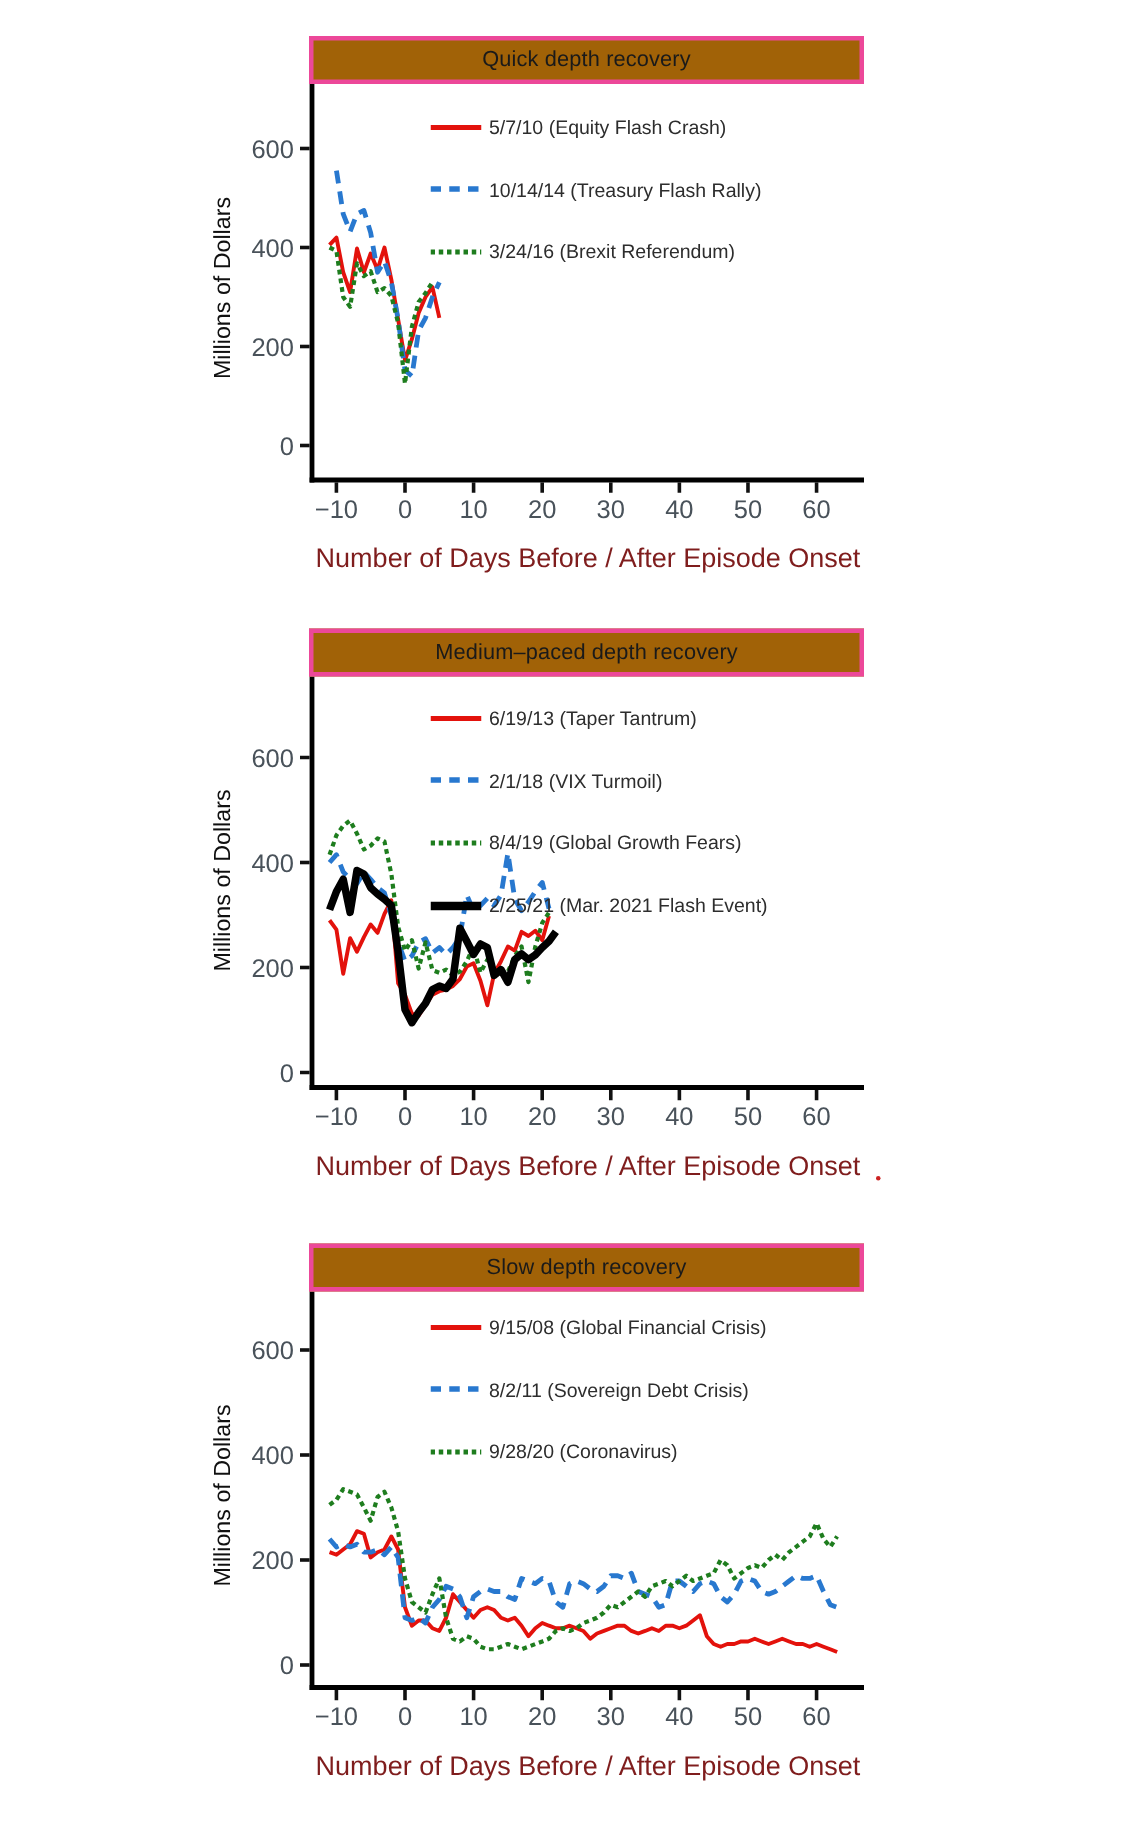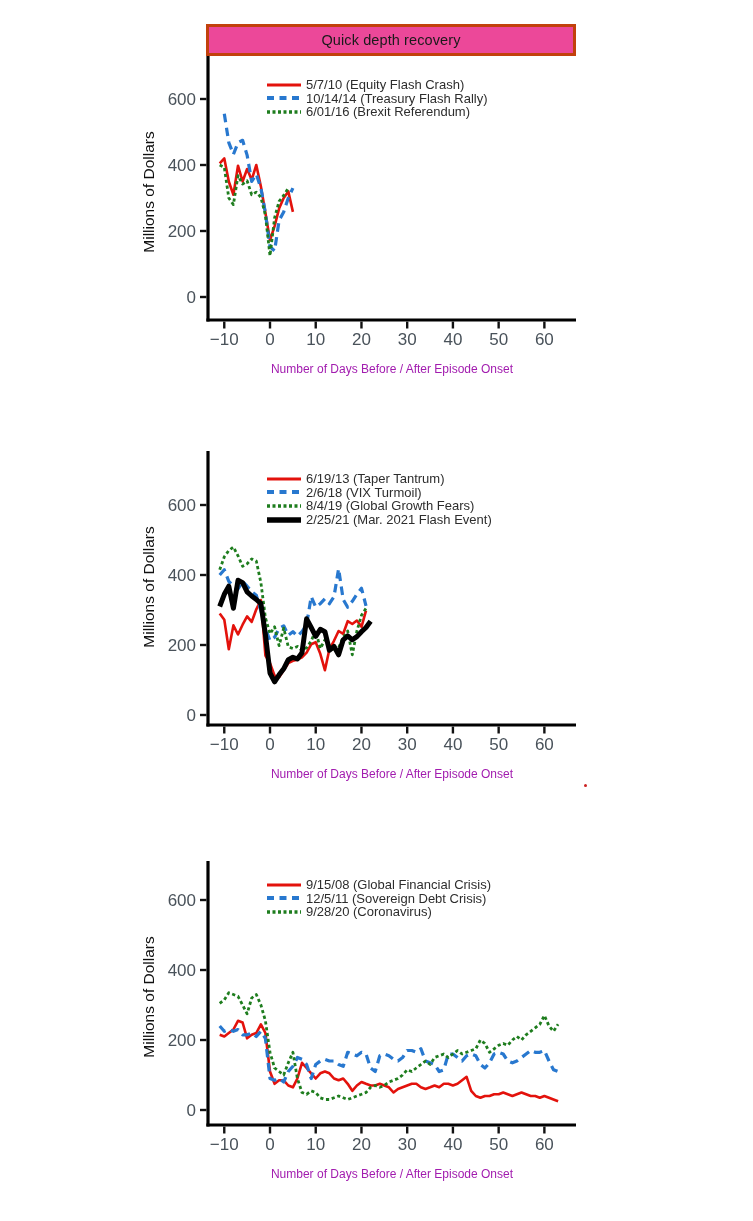--- a/index.html
+++ b/index.html
@@ -1,25 +1,25 @@
 <!DOCTYPE html>
 <html><head>
 <meta charset="utf-8">
 <style>
   html,body{margin:0;padding:0;background:#ffffff;}
   body{width:753px;height:1221px;position:relative;font-family:"Liberation Sans",sans-serif;overflow:hidden;}
   .chart-panel{position:absolute;left:0;width:753px;height:400px;}
   .plot-svg{position:absolute;left:0;top:0;width:753px;height:400px;}
-  .title-box{position:absolute;left:206px;top:24px;width:370px;height:32px;border:3px solid #c2410c;
-             box-sizing:border-box;display:flex;align-items:center;justify-content:center;background:#ec4899;}
+  .title-box{position:absolute;left:206px;top:24px;width:370px;height:32px;border:3px solid #ec4899;
+             box-sizing:border-box;display:flex;align-items:center;justify-content:center;background:#a16207;}
   .title-text{font-size:14.5px;color:#1a1a1a;letter-spacing:0.1px;}
   .y-label{position:absolute;left:149px;top:192px;transform:translate(-50%,-50%) rotate(-90deg);
            font-size:15.5px;color:#101010;white-space:nowrap;}
-  .x-label{position:absolute;left:208px;width:368px;text-align:center;font-size:12px;color:#a21caf;}
-  .legend{position:absolute;left:267px;display:flex;flex-direction:column;}
+  .x-label{position:absolute;left:208px;width:368px;text-align:center;font-size:18px;color:#7f1d1d;}
+  .legend{position:absolute;left:287px;display:flex;flex-direction:column;gap:28px;}
   .leg-row{display:flex;align-items:center;height:13.6px;gap:5px;}
   .leg-label{font-size:13px;line-height:13px;color:#2d2d2d;white-space:nowrap;}
   .ytick,.xtick{fill:#49525a;font-size:17px;}
   .stray-dot{position:absolute;left:584px;top:389px;width:3px;height:3px;border-radius:50%;background:#cc2222;}
 </style>
 </head>
 <body>
 
 <section class="chart-panel" style="top:0px">
   <svg class="plot-svg">
@@ -67,21 +67,21 @@
       <div class="leg-row">
         <svg width="34" height="10">
           <line x1="0" y1="5" x2="34" y2="5" stroke="#2878cf" stroke-width="3.8000000000000003" stroke-dasharray="7 5.5"></line>
         </svg>
         <span class="leg-label">10/14/14 (Treasury Flash Rally)</span>
       </div>
       <div class="leg-row">
         <svg width="34" height="10">
           <line x1="0" y1="5" x2="34" y2="5" stroke="#1e7d1e" stroke-width="3.4" stroke-dasharray="3 2.5"></line>
         </svg>
-        <span class="leg-label">6/01/16 (Brexit Referendum)</span>
+        <span class="leg-label">3/24/16 (Brexit Referendum)</span>
       </div>
     </div>
   <div class="x-label" style="top: 362px;">Number of Days Before / After Episode Onset</div>
 </section>
 
 <section class="chart-panel" style="top:395px">
   <svg class="plot-svg">
       <line x1="208" y1="56" x2="208" y2="331.6" stroke="#000" stroke-width="3.2"></line>
       <line x1="206.4" y1="330" x2="576" y2="330" stroke="#000" stroke-width="3.2"></line>
       <line x1="200" y1="320" x2="206.4" y2="320" stroke="#111" stroke-width="2.4"></line>
@@ -106,33 +106,36 @@
       <text x="452.92" y="355" text-anchor="middle" class="xtick">40</text>
       <line x1="498.65000000000003" y1="331.6" x2="498.65000000000003" y2="338.5" stroke="#111" stroke-width="2.4"></line>
       <text x="498.65000000000003" y="355" text-anchor="middle" class="xtick">50</text>
       <line x1="544.38" y1="331.6" x2="544.38" y2="338.5" stroke="#111" stroke-width="2.4"></line>
       <text x="544.38" y="355" text-anchor="middle" class="xtick">60</text>
       <polyline points="219.7,218.5 224.3,224.8 228.8,254.2 233.4,230.4 238.0,239.5 242.6,229.7 247.1,221.3 251.7,226.9 256.3,214.3 260.9,205.2 265.4,260.5 270.0,268.2 274.6,280.8 279.1,282.2 283.7,275.2 288.3,268.2 292.9,265.8 297.4,264.7 302.0,262.3 306.6,257.7 311.2,249.3 315.7,247.2 320.3,258.8 324.9,275.2 329.4,254.2 334.0,245.8 338.6,236.0 343.2,238.8 347.7,226.2 352.3,229.0 356.9,225.5 361.5,231.8 366.0,215.7" fill="none" stroke="#e3120c" stroke-width="2.6" stroke-linejoin="round" stroke-linecap="butt"></polyline>
       <polyline points="219.7,180.0 224.3,174.8 228.8,186.3 233.4,191.2 238.0,194.0 242.6,186.3 247.1,191.2 251.7,196.8 256.3,200.3 260.9,215.7 265.4,233.2 270.0,245.8 274.6,242.3 279.1,233.2 283.7,230.8 288.3,240.2 292.9,236.7 297.4,241.3 302.0,236.7 306.6,229.7 311.2,201.7 315.7,212.2 320.3,208.7 324.9,203.8 329.4,208.7 334.0,201.7 338.6,173.7 343.2,204.5 347.7,212.2 352.3,206.3 356.9,199.3 361.5,193.3 366.0,210.8" fill="none" stroke="#2878cf" stroke-width="3.2" stroke-linejoin="round" stroke-linecap="butt" stroke-dasharray="8.5 5.5"></polyline>
       <polyline points="219.7,174.8 224.3,161.8 228.8,155.5 233.4,152.0 238.0,160.8 242.6,171.3 247.1,168.8 251.7,163.9 256.3,166.0 260.9,187.7 265.4,222.7 270.0,238.8 274.6,231.8 279.1,250.7 283.7,233.2 288.3,251.8 292.9,253.5 297.4,251.4 302.0,255.3 306.6,252.8 311.2,245.8 315.7,236.0 320.3,253.5 324.9,244.8 329.4,250.7 334.0,257.0 338.6,252.8 343.2,242.3 347.7,236.0 352.3,259.8 356.9,236.0 361.5,220.3 366.0,213.3" fill="none" stroke="#1e7d1e" stroke-width="2.8" stroke-linejoin="round" stroke-linecap="butt" stroke-dasharray="3.2 2.7"></polyline>
       <polyline points="219.7,211.5 224.3,199.3 228.8,191.2 233.4,213.3 238.0,185.3 242.6,187.7 247.1,196.8 251.7,201.0 256.3,204.5 260.9,208.7 265.4,239.5 270.0,278.0 274.6,286.8 279.1,279.8 283.7,273.8 288.3,264.7 292.9,262.3 297.4,264.0 302.0,257.7 306.6,223.8 311.2,232.5 315.7,241.3 320.3,234.3 324.9,236.7 329.4,255.3 334.0,251.4 338.6,259.8 343.2,244.8 347.7,240.9 352.3,244.8 356.9,241.6 361.5,236.7 366.0,232.5 370.6,226.2" fill="none" stroke="#000000" stroke-width="5" stroke-linejoin="round" stroke-linecap="butt"></polyline>
     </svg>
+  <div class="title-box">
+    <span class="title-text">Medium–paced depth recovery</span>
+  </div>
   <div class="y-label">Millions of Dollars</div>
   <div class="legend" style="top: 77px;">
       <div class="leg-row">
         <svg width="34" height="10">
           <line x1="0" y1="5" x2="34" y2="5" stroke="#e3120c" stroke-width="3.2"></line>
         </svg>
         <span class="leg-label">6/19/13 (Taper Tantrum)</span>
       </div>
       <div class="leg-row">
         <svg width="34" height="10">
           <line x1="0" y1="5" x2="34" y2="5" stroke="#2878cf" stroke-width="3.8000000000000003" stroke-dasharray="7 5.5"></line>
         </svg>
-        <span class="leg-label">2/6/18 (VIX Turmoil)</span>
+        <span class="leg-label">2/1/18 (VIX Turmoil)</span>
       </div>
       <div class="leg-row">
         <svg width="34" height="10">
           <line x1="0" y1="5" x2="34" y2="5" stroke="#1e7d1e" stroke-width="3.4" stroke-dasharray="3 2.5"></line>
         </svg>
         <span class="leg-label">8/4/19 (Global Growth Fears)</span>
       </div>
       <div class="leg-row">
         <svg width="34" height="10">
           <line x1="0" y1="5" x2="34" y2="5" stroke="#000000" stroke-width="5.6"></line>
@@ -169,33 +172,36 @@
       <line x1="452.92" y1="321.6" x2="452.92" y2="328.5" stroke="#111" stroke-width="2.4"></line>
       <text x="452.92" y="345" text-anchor="middle" class="xtick">40</text>
       <line x1="498.65000000000003" y1="321.6" x2="498.65000000000003" y2="328.5" stroke="#111" stroke-width="2.4"></line>
       <text x="498.65000000000003" y="345" text-anchor="middle" class="xtick">50</text>
       <line x1="544.38" y1="321.6" x2="544.38" y2="328.5" stroke="#111" stroke-width="2.4"></line>
       <text x="544.38" y="345" text-anchor="middle" class="xtick">60</text>
       <polyline points="219.7,229.8 224.3,231.5 228.8,228.0 233.4,224.5 238.0,215.8 242.6,217.5 247.1,233.3 251.7,229.8 256.3,228.0 260.9,219.3 265.4,228.0 270.0,266.5 274.6,278.8 279.1,275.3 283.7,275.3 288.3,280.5 292.9,282.3 297.4,273.5 302.0,257.8 306.6,263.0 311.2,268.3 315.7,273.5 320.3,268.3 324.9,266.5 329.4,268.3 334.0,273.5 338.6,275.3 343.2,273.5 347.7,278.8 352.3,285.8 356.9,280.5 361.5,277.0 366.0,278.8 370.6,280.5 375.2,280.5 379.8,278.8 384.3,280.5 388.9,282.3 393.5,287.5 398.0,284.0 402.6,282.3 407.2,280.5 411.8,278.8 416.3,278.8 420.9,282.3 425.5,284.0 430.1,282.3 434.6,280.5 439.2,282.3 443.8,278.8 448.3,278.8 452.9,280.5 457.5,278.8 462.1,275.3 466.6,271.8 471.2,285.8 475.8,291.0 480.4,292.8 484.9,291.0 489.5,291.0 494.1,289.3 498.7,289.3 503.2,287.5 507.8,289.3 512.4,291.0 516.9,289.3 521.5,287.5 526.1,289.3 530.7,291.0 535.2,291.0 539.8,292.8 544.4,291.0 549.0,292.8 553.5,294.5 558.1,296.3" fill="none" stroke="#e3120c" stroke-width="2.6" stroke-linejoin="round" stroke-linecap="butt"></polyline>
       <polyline points="219.7,221.0 224.3,226.3 228.8,224.5 233.4,226.3 238.0,224.5 242.6,229.8 247.1,229.8 251.7,228.0 256.3,231.5 260.9,226.3 265.4,233.3 270.0,273.5 274.6,275.3 279.1,273.5 283.7,277.0 288.3,266.5 292.9,261.3 297.4,252.5 302.0,254.3 306.6,259.5 311.2,273.5 315.7,259.5 320.3,256.0 324.9,254.3 329.4,256.0 334.0,256.0 338.6,259.5 343.2,261.3 347.7,247.3 352.3,249.0 356.9,250.8 361.5,247.3 366.0,249.0 370.6,263.0 375.2,266.5 379.8,250.8 384.3,249.0 388.9,250.8 393.5,254.3 398.0,256.0 402.6,252.5 407.2,245.5 411.8,245.5 416.3,247.3 420.9,243.8 425.5,256.0 430.1,257.8 434.6,259.5 439.2,266.5 443.8,264.8 448.3,249.0 452.9,249.0 457.5,252.5 462.1,256.0 466.6,250.8 471.2,249.0 475.8,250.8 480.4,259.5 484.9,263.0 489.5,257.8 494.1,249.0 498.7,247.3 503.2,249.0 507.8,256.0 512.4,257.8 516.9,256.0 521.5,252.5 526.1,249.0 530.7,245.5 535.2,247.3 539.8,247.3 544.4,245.5 549.0,256.0 553.5,264.8 558.1,266.5" fill="none" stroke="#2878cf" stroke-width="3.2" stroke-linejoin="round" stroke-linecap="butt" stroke-dasharray="8.5 5.5"></polyline>
       <polyline points="219.7,198.3 224.3,194.8 228.8,187.8 233.4,189.5 238.0,191.3 242.6,200.0 247.1,208.8 251.7,193.0 256.3,189.5 260.9,200.0 265.4,215.8 270.0,247.3 274.6,263.0 279.1,266.5 283.7,270.0 288.3,257.8 292.9,247.3 297.4,273.5 302.0,287.5 306.6,289.3 311.2,285.8 315.7,287.5 320.3,292.8 324.9,294.5 329.4,294.5 334.0,292.8 338.6,291.0 343.2,292.8 347.7,294.5 352.3,292.8 356.9,291.0 361.5,289.3 366.0,287.5 370.6,282.3 375.2,280.5 379.8,282.3 384.3,280.5 388.9,277.0 393.5,275.3 398.0,273.5 402.6,270.0 407.2,264.8 411.8,266.5 416.3,263.0 420.9,259.5 425.5,256.0 430.1,259.5 434.6,252.5 439.2,250.8 443.8,249.0 448.3,252.5 452.9,249.0 457.5,245.5 462.1,249.0 466.6,247.3 471.2,245.5 475.8,243.8 480.4,235.0 484.9,238.5 489.5,247.3 494.1,243.8 498.7,240.3 503.2,238.5 507.8,240.3 512.4,235.0 516.9,231.5 521.5,235.0 526.1,229.8 530.7,226.3 535.2,222.8 539.8,219.3 544.4,210.5 549.0,221.0 553.5,226.3 558.1,219.3" fill="none" stroke="#1e7d1e" stroke-width="2.8" stroke-linejoin="round" stroke-linecap="butt" stroke-dasharray="3.2 2.7"></polyline>
     </svg>
+  <div class="title-box">
+    <span class="title-text">Slow depth recovery</span>
+  </div>
   <div class="y-label">Millions of Dollars</div>
   <div class="legend" style="top: 73px;">
       <div class="leg-row">
         <svg width="34" height="10">
           <line x1="0" y1="5" x2="34" y2="5" stroke="#e3120c" stroke-width="3.2"></line>
         </svg>
         <span class="leg-label">9/15/08 (Global Financial Crisis)</span>
       </div>
       <div class="leg-row">
         <svg width="34" height="10">
           <line x1="0" y1="5" x2="34" y2="5" stroke="#2878cf" stroke-width="3.8000000000000003" stroke-dasharray="7 5.5"></line>
         </svg>
-        <span class="leg-label">12/5/11 (Sovereign Debt Crisis)</span>
+        <span class="leg-label">8/2/11 (Sovereign Debt Crisis)</span>
       </div>
       <div class="leg-row">
         <svg width="34" height="10">
           <line x1="0" y1="5" x2="34" y2="5" stroke="#1e7d1e" stroke-width="3.4" stroke-dasharray="3 2.5"></line>
         </svg>
         <span class="leg-label">9/28/20 (Coronavirus)</span>
       </div>
     </div>
   <div class="x-label" style="top: 362px;">Number of Days Before / After Episode Onset</div>
 </section>

